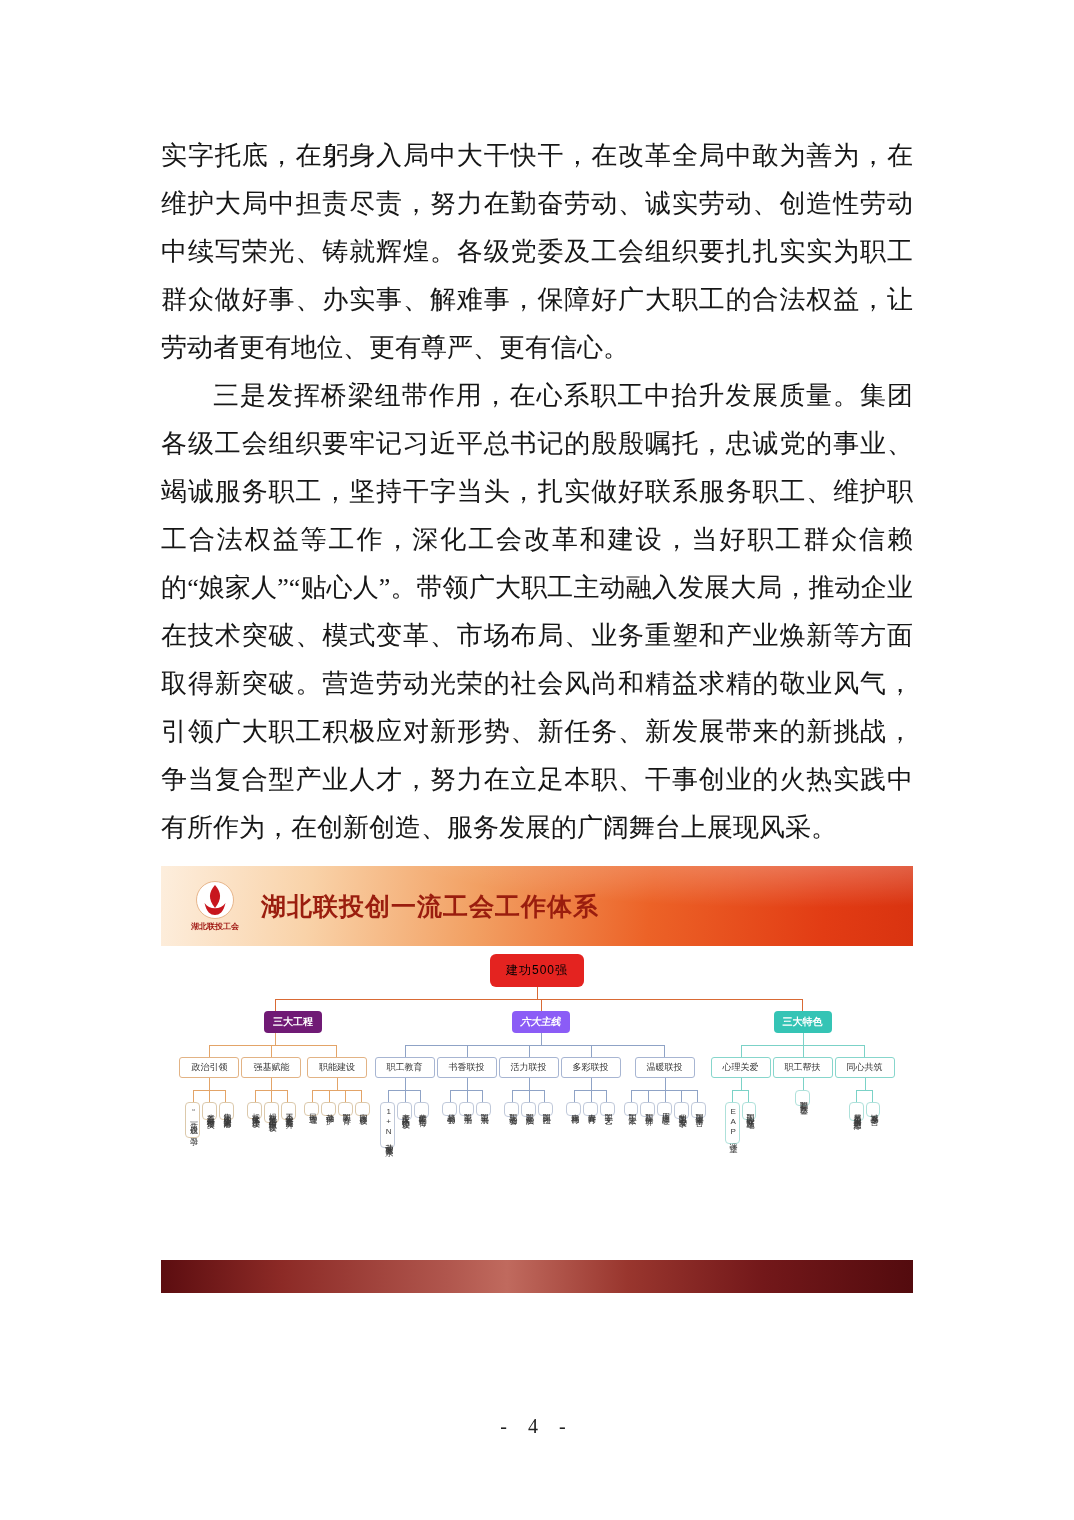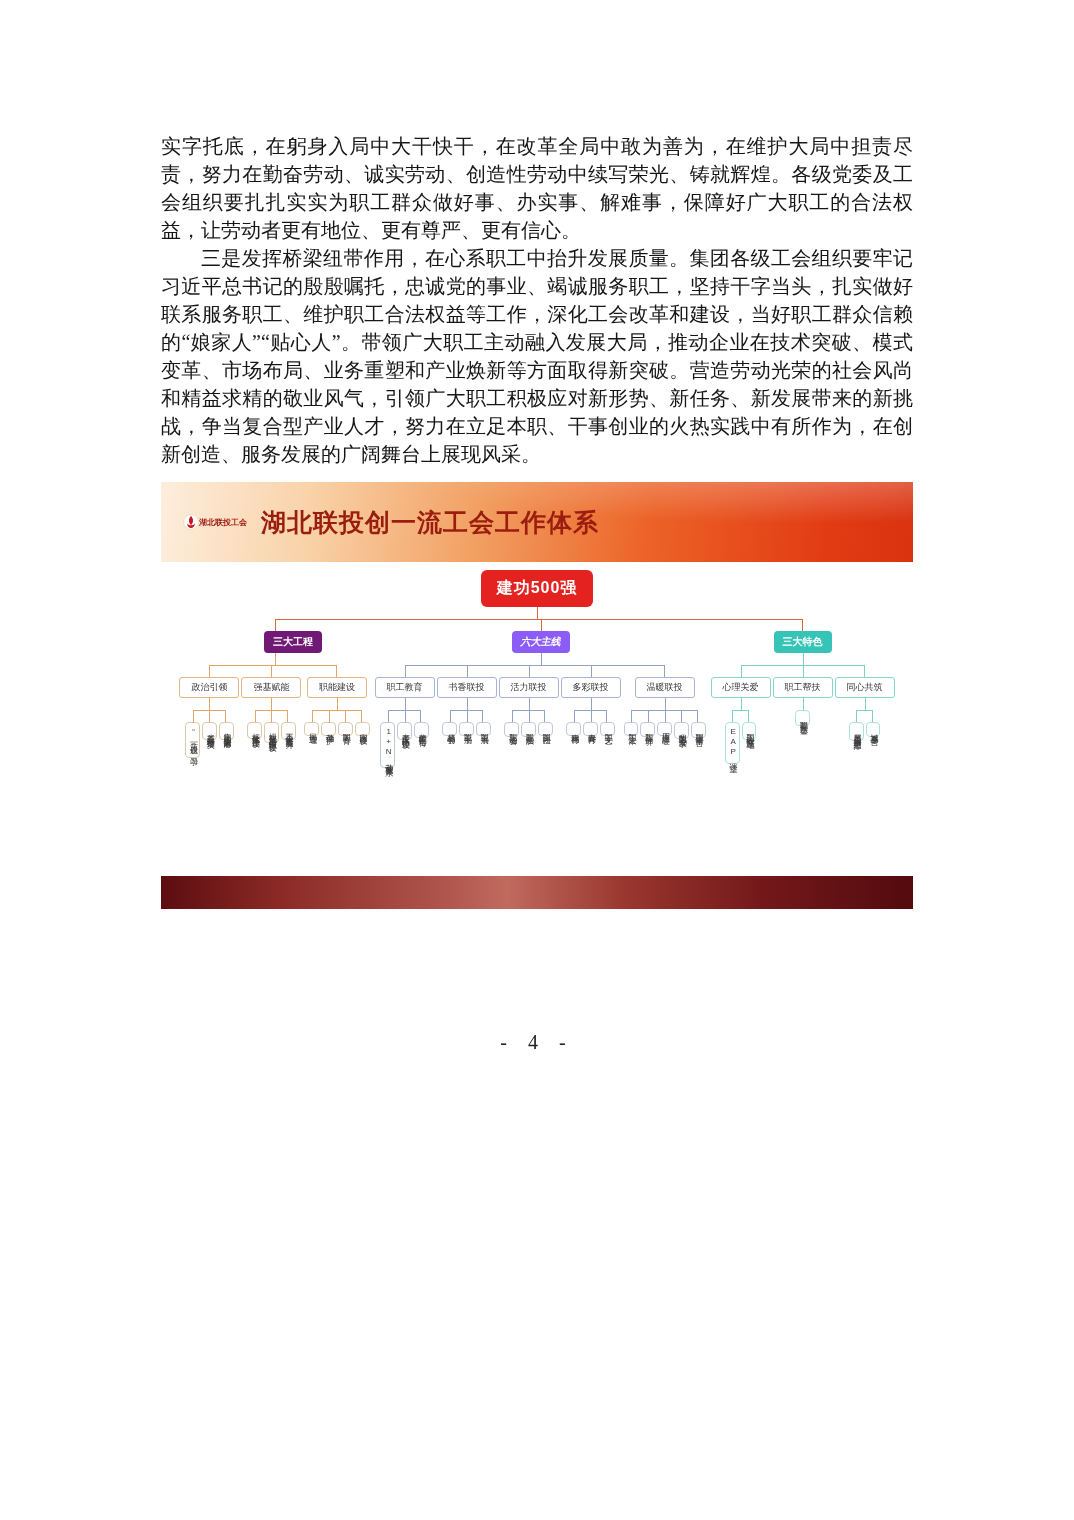--- a/index.html
+++ b/index.html
@@ -1,28 +1,28 @@
 <!DOCTYPE html>
 <html><head>
 <meta charset="utf-8">
 <style>
   html,body { margin:0; padding:0; background:#ffffff; }
   body { width:1074px; height:1520px; position:relative; font-family:"Liberation Serif","DejaVu Serif",serif; }
   .content { width:752px; margin:0 auto; padding-top:132px; }
-  .doc-text { font-size:20px; line-height:28px; color:#161616; text-align:justify; text-justify:inter-character; }
+  .doc-text { font-size:26px; line-height:48px; color:#161616; text-align:justify; text-justify:inter-character; }
   .doc-text.indent { text-indent:2em; }
 
   
   .chart-block { width:752px; margin:14px auto 0; }
   .banner { height:80px; position:relative; display:flex; align-items:center;
     background:
       radial-gradient(120% 160% at 85% -20%, rgba(255,255,255,0.35) 0%, rgba(255,255,255,0) 45%),
       linear-gradient(96deg,#fdeedd 0%,#f9d2a8 20%,#f2a063 42%,#ec6227 65%,#e23c14 88%,#d93310 100%);
     overflow:hidden; }
-  .logo { margin-left:22px; display:flex; flex-direction:row; align-items:center; width:64px; }
+  .logo { margin-left:22px; display:flex; flex-direction:column; align-items:center; width:64px; }
   .logo-text { font-size:8px; color:#9e1410; font-weight:bold; margin-top:1px; white-space:nowrap; }
   .banner-title { margin-left:14px; font-family:"Liberation Sans","DejaVu Sans",sans-serif;
     font-size:25px; font-weight:bold; color:#9a1d0e; letter-spacing:1px; }
 
   .tree-area { height:314px; background:#fff; overflow:hidden; padding-top:8px; box-sizing:border-box;
     font-family:"Liberation Sans","DejaVu Sans",sans-serif; }
   .redbar { height:33px;
     background:linear-gradient(90deg,#5c0d10 0%,#8c2a26 16%,#b0564d 38%,#c06a5e 46%,#99362e 62%,#73181a 80%,#530b0e 100%); }
 
   
@@ -39,21 +39,21 @@
   .tree li:only-child { padding-top:0; }
   .tree ul::before { content:""; position:absolute; top:0; left:50%; height:12px; width:0;
     border-left:1px solid var(--lc,#d96a35); }
   .tree ul.lv0::before { display:none; }
 
   .th-orange { --lc:#e3a468; --sb:#e2b385; --lb:#dcc9ab; }
   .th-blue   { --lc:#8fa3c6; --sb:#a7b5d2; --lb:#c0c9da; }
   .th-teal   { --lc:#7bd2c7; --sb:#87d6cc; --lb:#aee1da; }
 
   .node { box-sizing:border-box; }
-  .n-root { background:#e42320; color:#ffffff; font-weight:bold; font-size:16px; letter-spacing:1px;
+  .n-root { background:#e42320; color:#000000; font-weight:normal; font-size:12px; letter-spacing:1px;
     padding:8px 16px; border-radius:6px; }
   .n-branch { color:#fff; font-size:10px; font-weight:bold; padding:4px 9px; border-radius:4px; white-space:nowrap; }
   .n-sub { background:#fff; color:#333; font-size:9px; padding:3px 11px; border:1px solid var(--sb,#ccc);
     border-radius:3px; white-space:nowrap; }
   .n-leaf { background:#fff; color:#3a3a3a; font-size:8px; line-height:1.1; letter-spacing:1px;
     writing-mode:vertical-rl; text-orientation:upright; padding:4px 2px; border:1px solid var(--lb,#ddd);
     border-radius:4px; }
   .branch-li { padding-left:10px; padding-right:10px; }
   .sub-li { padding-left:3px; padding-right:3px; }
 

